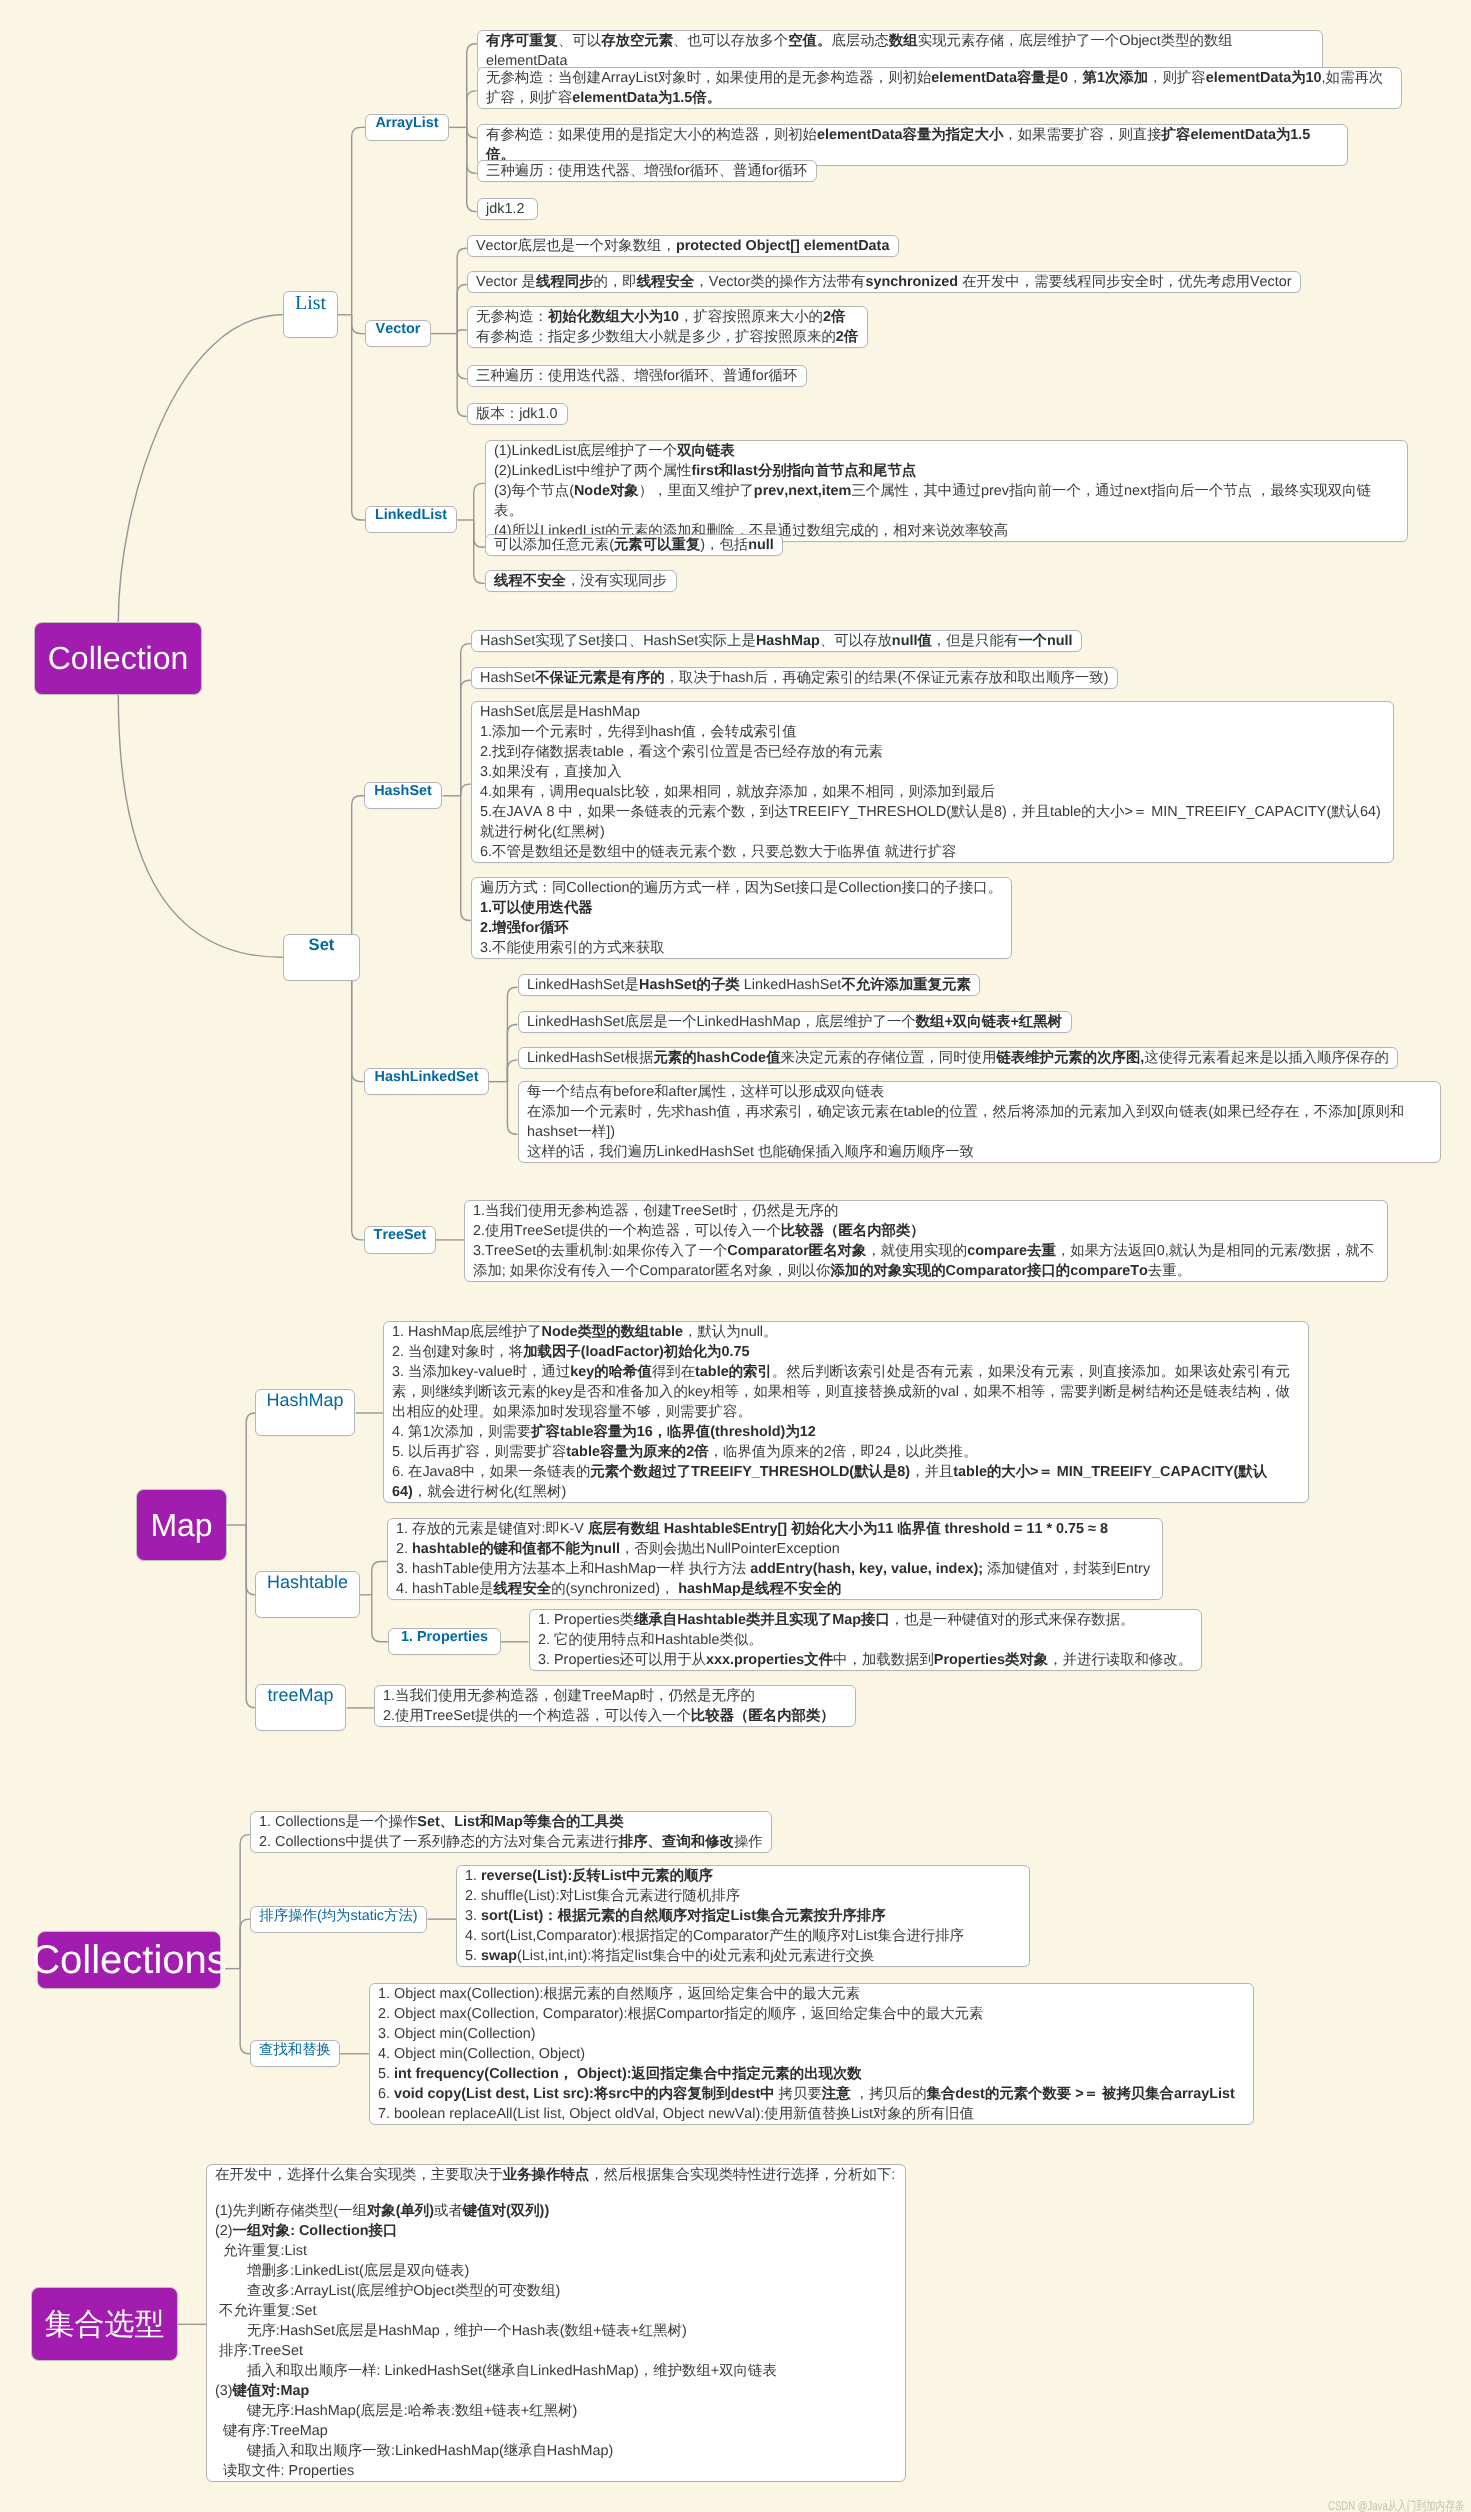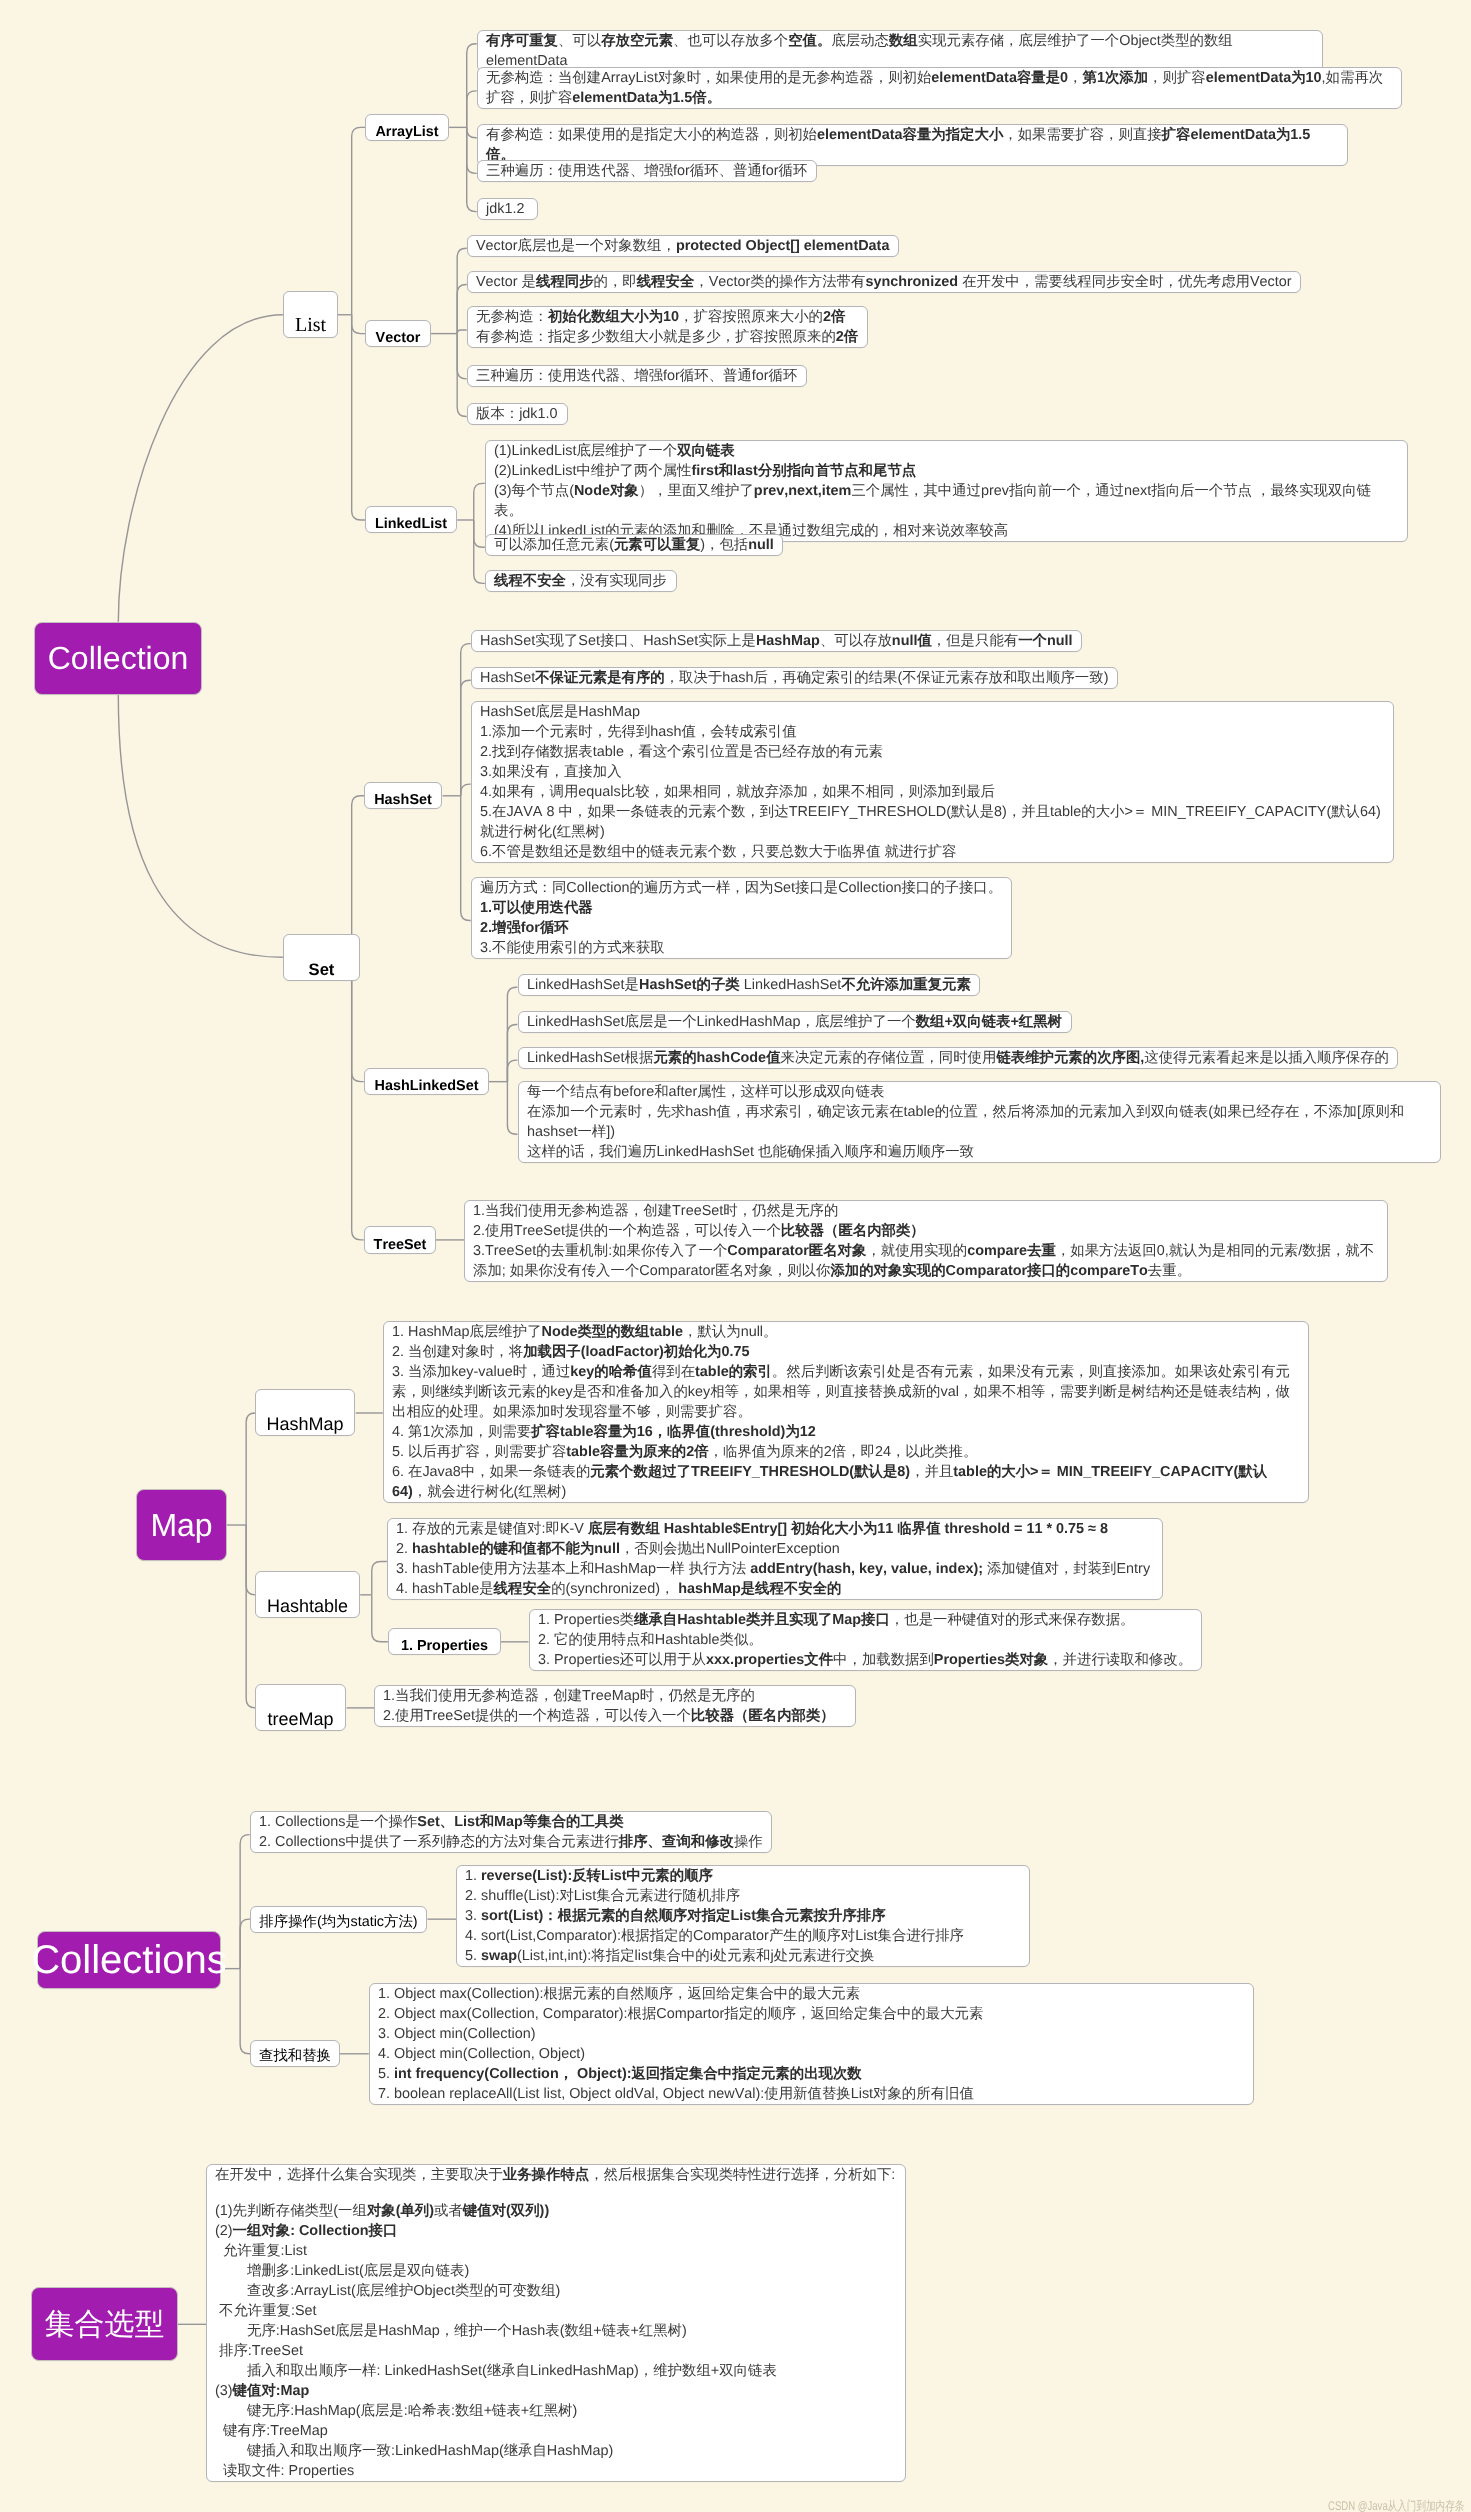--- a/index.html
+++ b/index.html
@@ -10,22 +10,22 @@
 #stage{position:absolute;inset:0}
 svg.links{position:absolute;left:0;top:0;width:1471px;height:2516px;pointer-events:none}
 svg.links path{fill:none;stroke:#969698;stroke-width:2.8;stroke-linecap:butt}
 .node{position:absolute;box-sizing:border-box;background:#fff;border:1px solid #b4b4b9;
       border-radius:6px;padding:0 8px;font-size:14.4px;line-height:20px;color:#3a3a3a;
       box-shadow:0 0.5px 0.5px rgba(0,0,0,.04)}
 .node b{font-weight:700;color:#2e2e2e}
 .ln{white-space:normal}
 .ln.empty{line-height:16px}
 .chip{position:absolute;box-sizing:border-box;background:#fff;border:1px solid #b4b4b9;
-      border-radius:6px;display:flex;align-items:flex-end;justify-content:center;
-      font-size:14.4px;color:#000000;box-shadow:0 0.5px 0.5px rgba(0,0,0,.04)}
+      border-radius:6px;display:flex;align-items:flex-start;justify-content:center;
+      font-size:14.4px;color:#0369a1;box-shadow:0 0.5px 0.5px rgba(0,0,0,.04)}
 .chip.b{font-weight:700}
 .chip.big{font-size:18px}
 .chip.serif{font-family:"Liberation Serif","DejaVu Serif",serif;font-size:20px}
 .chip.setchip{font-size:16.6px}
 .root{position:absolute;box-sizing:border-box;background:#a21caf;border:1px solid #c2c0bc;
       border-radius:8px;display:flex;align-items:center;justify-content:center;color:#fff;
       box-shadow:0 0.5px 0.5px rgba(0,0,0,.04)}
 .wm{position:absolute;left:1328px;top:2498px;font-size:12.6px;color:#c9c2a8;
      transform:scaleX(0.76);transform-origin:left top;white-space:nowrap}
 </style>
@@ -205,20 +205,21 @@
       <div class="ln"><span>3. </span><b>sort(List)：根据元素的自然顺序对指定List集合元素按升序排序</b></div>
       <div class="ln"><span>4. sort(List,Comparator):根据指定的Comparator产生的顺序对List集合进行排序</span></div>
       <div class="ln"><span>5. </span><b>swap</b><span>(List,int,int):将指定list集合中的i处元素和j处元素进行交换</span></div>
     </div>
 <div class="node" style="left:369px;top:1983px;width:885px">
       <div class="ln"><span>1. Object max(Collection):根据元素的自然顺序，返回给定集合中的最大元素</span></div>
       <div class="ln"><span>2. Object max(Collection, Comparator):根据Compartor指定的顺序，返回给定集合中的最大元素</span></div>
       <div class="ln"><span>3. Object min(Collection)</span></div>
       <div class="ln"><span>4. Object min(Collection, Object)</span></div>
       <div class="ln"><span>5. </span><b>int frequency(Collection， Object):返回指定集合中指定元素的出现次数</b></div>
+      <div class="ln"><span>6. </span><b>void copy(List dest, List src):将src中的内容复制到dest中</b><span> 拷贝要</span><b>注意</b><span> ，拷贝后的</span><b>集合dest的元素个数要 &gt;＝ 被拷贝集合arrayList</b></div>
       <div class="ln"><span>7. boolean replaceAll(List list, Object oldVal, Object newVal):使用新值替换List对象的所有旧值</span></div>
     </div>
 <div class="node" style="left:206px;top:2164px;width:700px">
       <div class="ln"><span>在开发中，选择什么集合实现类，主要取决于</span><b>业务操作特点</b><span>，然后根据集合实现类特性进行选择，分析如下:</span></div>
       <div class="ln empty"><span>&nbsp;</span></div>
       <div class="ln"><span>(1)先判断存储类型(一组</span><b>对象(单列)</b><span>或者</span><b>键值对(双列))</b></div>
       <div class="ln"><span>(2)</span><b>一组对象: Collection接口</b></div>
       <div class="ln"><span>&nbsp;&nbsp;允许重复:List</span></div>
       <div class="ln"><span>&nbsp;&nbsp;&nbsp;&nbsp;&nbsp;&nbsp;&nbsp;&nbsp;增删多:LinkedList(底层是双向链表)</span></div>
       <div class="ln"><span>&nbsp;&nbsp;&nbsp;&nbsp;&nbsp;&nbsp;&nbsp;&nbsp;查改多:ArrayList(底层维护Object类型的可变数组)</span></div>

